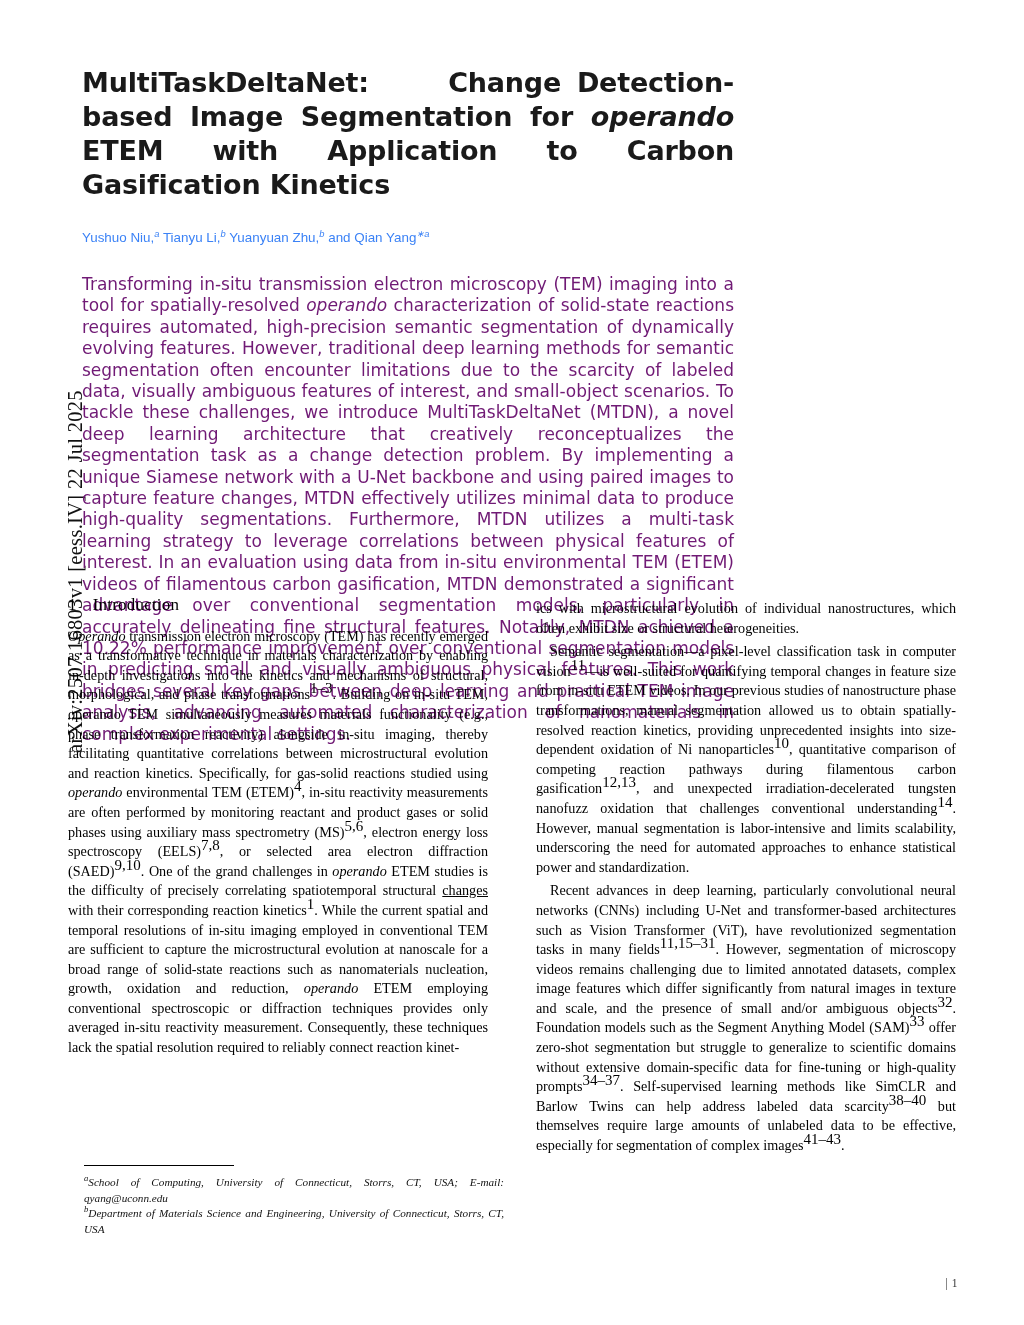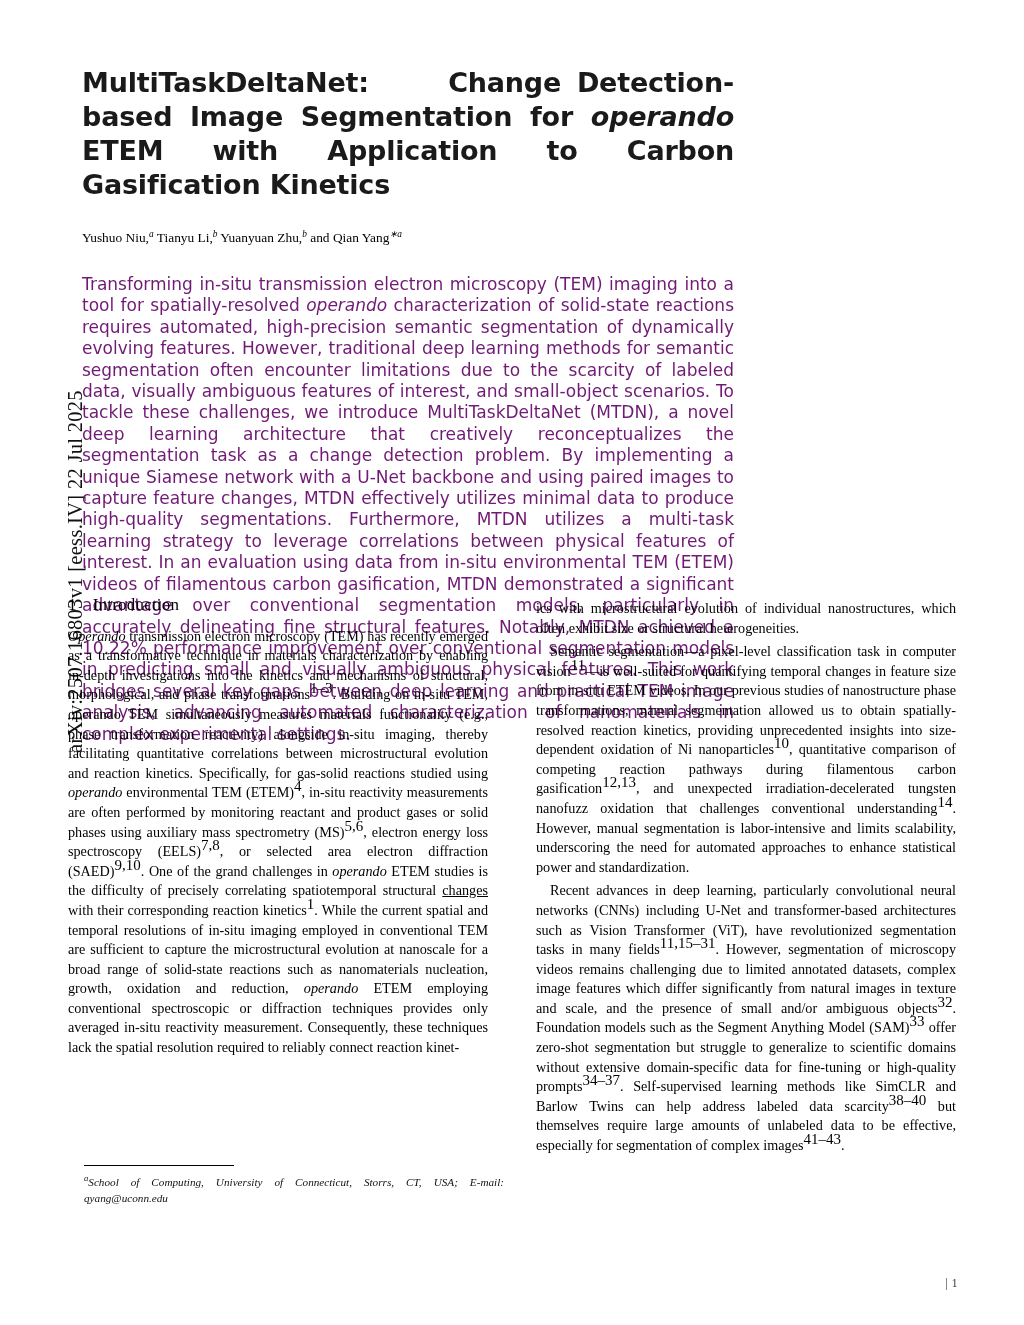--- a/index.html
+++ b/index.html
@@ -50,24 +50,24 @@
     font-weight: 600;
     letter-spacing: -0.2px;
     text-align: justify;
     text-align-last: left;
     color: #1a1a1a;
     margin: 0 0 26px 0;
   }
   .title .it { font-style: italic; }
 
   .authors {
-    font-family: Liberation Serif, serif;
+    font-family: Liberation Sans, sans-serif;
     font-size: 13.4px;
     line-height: 20px;
-    color: #000000;
+    color: #3b82f6;
     margin: 0 0 26px 0;
   }
   .authors sup { font-size: 9.4px; font-style: italic; }
 
   .abstract {
     font-family: "DejaVu Sans", sans-serif;
     font-size: 17px;
     line-height: 21.4px;
     text-align: justify;
     color: #701a75;
@@ -188,17 +188,18 @@
       </p>
       <p class="para">
         Recent advances in deep learning, particularly convolutional neural networks (CNNs) including U-Net and transformer-based architectures such as Vision Transformer (ViT), have revolutionized segmentation tasks in many fields<sup>11,15–31</sup>. However, segmentation of microscopy videos remains challenging due to limited annotated datasets, complex image features which differ significantly from natural images in texture and scale, and the presence of small and/or ambiguous objects<sup>32</sup>. Foundation models such as the Segment Anything Model (SAM)<sup>33</sup> offer zero-shot segmentation but struggle to generalize to scientific domains without extensive domain-specific data for fine-tuning or high-quality prompts<sup>34–37</sup>. Self-supervised learning methods like SimCLR and Barlow Twins can help address labeled data scarcity<sup>38–40</sup> but themselves require large amounts of unlabeled data to be effective, especially for segmentation of complex images<sup>41–43</sup>.
       </p>
     </div>
   </div>
 
   <div class="footnote">
     <div class="rule"></div>
     <div><sup>a</sup>School of Computing, University of Connecticut, Storrs, CT, USA; E-mail: qyang@uconn.edu</div>
+    <div><sup>b</sup>Department of Materials Science and Engineering, University of Connecticut, Storrs, CT, USA</div>
   </div>
 
   <div class="pagenum">| 1</div>
 
 </div>
 
 </body></html>

